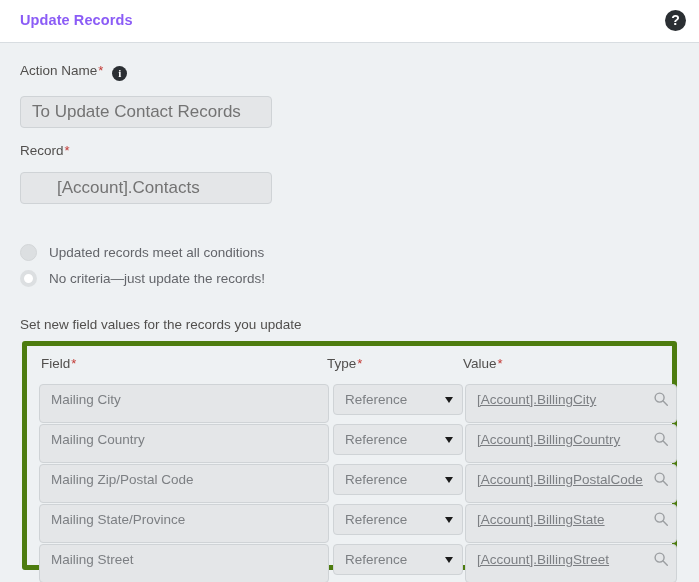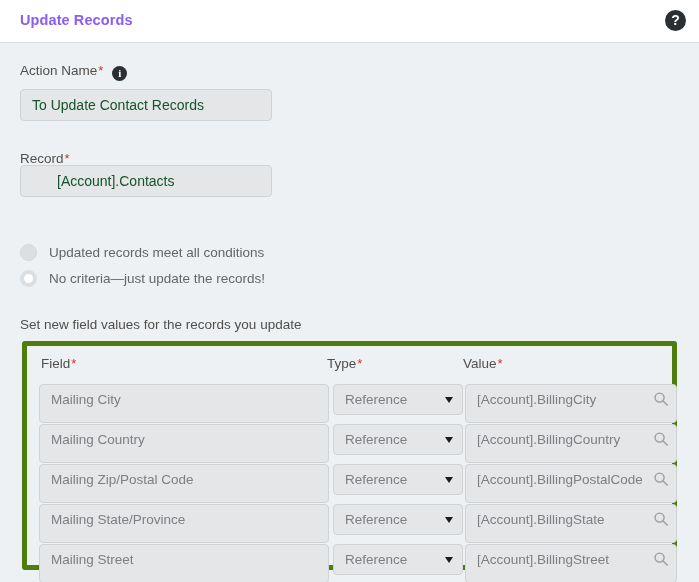--- a/index.html
+++ b/index.html
@@ -89,28 +89,29 @@
     cursor: pointer;
     font-family: "Liberation Serif", serif;
   }
 
   .disabled-input {
     position: absolute;
     box-sizing: border-box;
     background: #e4e6e8;
     border: 1px solid #cfd3d6;
     border-radius: 4px;
-    font-size: 14px;
-    color: #14532d;
+    font-size: 17px;
+    color: #737373;
     padding: 0 11px;
     line-height: 30px;
     height: 32px;
     white-space: nowrap;
     overflow: hidden;
     font-family: "Liberation Sans", sans-serif;
+    margin-top: 7px;
   }
 
   
   .radio-row {
     position: absolute;
     display: flex;
     align-items: center;
   }
   .radio-dot {
     width: 17px;
@@ -183,21 +184,21 @@
     color: #7c7f83;
     padding: 0 11px;
     line-height: 29px;
     height: 39px;
     top: 0;
     white-space: nowrap;
     overflow: hidden;
     font-family: "Liberation Sans", sans-serif;
   }
   .cell-field { left: 12px;  width: 290px; }
-  .cell-value { left: 438px; width: 212px; padding-right: 8px; }
+  .cell-value { left: 438px; width: 212px; padding-right: 8px; text-decoration: underline; }
 
   .cell-select {
     position: absolute;
     left: 306px;
     width: 130px;
     height: 31px;
     top: 0;
     box-sizing: border-box;
     background: #e4e6e8;
     border: 1px solid #cfd3d6;
@@ -239,21 +240,21 @@
   <div class="help-icon">?</div>
 </div>
 
 <div class="body-area">
 
   <div class="field-label" style="left:20px; top:20px;">
     <span>Action Name</span><span class="req">*</span><span class="info-icon">i</span>
   </div>
   <div class="disabled-input" style="left:20px; top:46px; width:252px;">To Update Contact Records</div>
 
-  <div class="field-label" style="left:20px; top:108px;">
+  <div class="field-label" style="left:20px; top:100px;">
     <span>Record</span><span class="req">*</span>
   </div>
   <div class="disabled-input" style="left:20px; top:122px; width:252px;padding-left:36px;">[Account].Contacts</div>
 
 
   <div class="radio-row" style="left:20px; top:201px;">
     <span class="radio-dot off"></span>
     <span class="radio-label">Updated records meet all conditions</span>
   </div>
 

